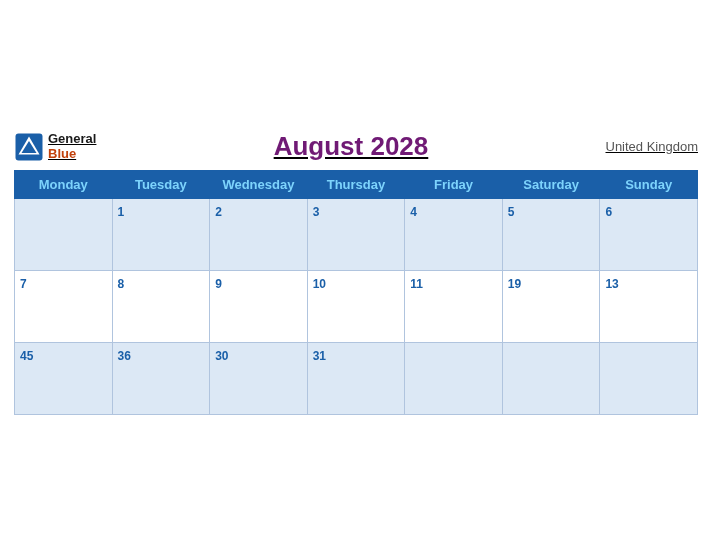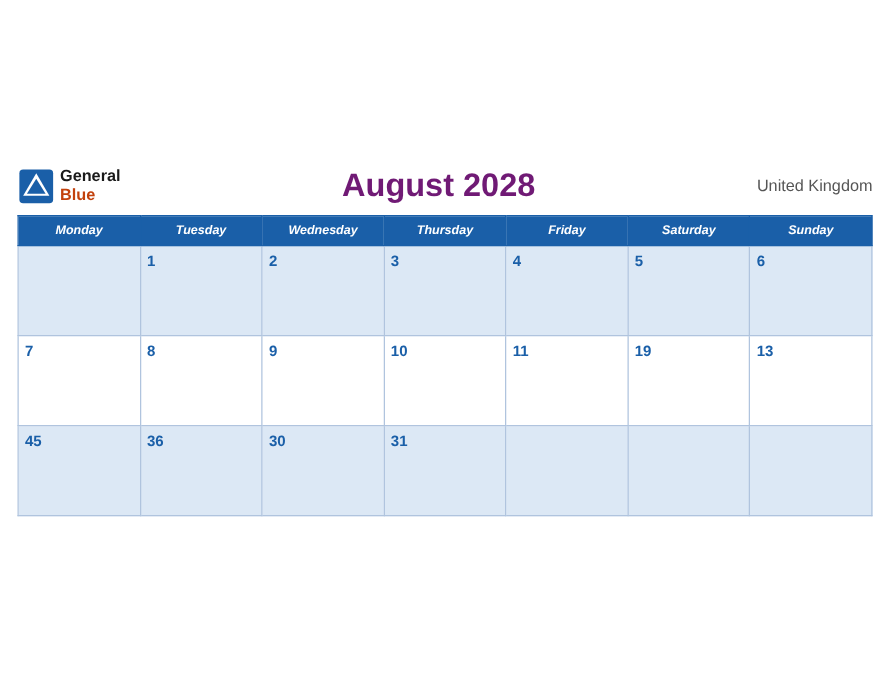--- a/index.html
+++ b/index.html
@@ -15,20 +15,21 @@
     .calendar-wrapper {
       width: 712px;
       padding: 10px 14px 14px 14px;
       background: #fff;
     }
     .calendar-header {
       display: flex;
       align-items: center;
       justify-content: space-between;
       margin-bottom: 8px;
+      text-decoration: underline;
     }
     .logo-area {
       display: flex;
       align-items: center;
       gap: 4px;
     }
     .logo-text {
       font-size: 13px;
       font-weight: bold;
       line-height: 1.1;
@@ -54,27 +55,26 @@
       text-align: center;
       min-width: 90px;
     }
     .calendar-grid {
       width: 100%;
       border-collapse: collapse;
       border: 1px solid #1a5fa8;
     }
     .calendar-grid th {
       background-color: #1a5fa8;
-      color: #ffffff;
-      font-size: 10px;
+      color: #7dd3fc;
+      font-size: 13px;
       font-weight: bold;
       padding: 6px 4px;
       text-align: center;
       border: 1px solid #1a5fa8;
-      font-style: italic;
     }
     .calendar-grid td {
       border: 1px solid #b0c4de;
       vertical-align: top;
       padding: 3px 5px;
       height: 72px;
       width: calc(100% / 7);
     }
     .day-number {
       font-size: 12px;

